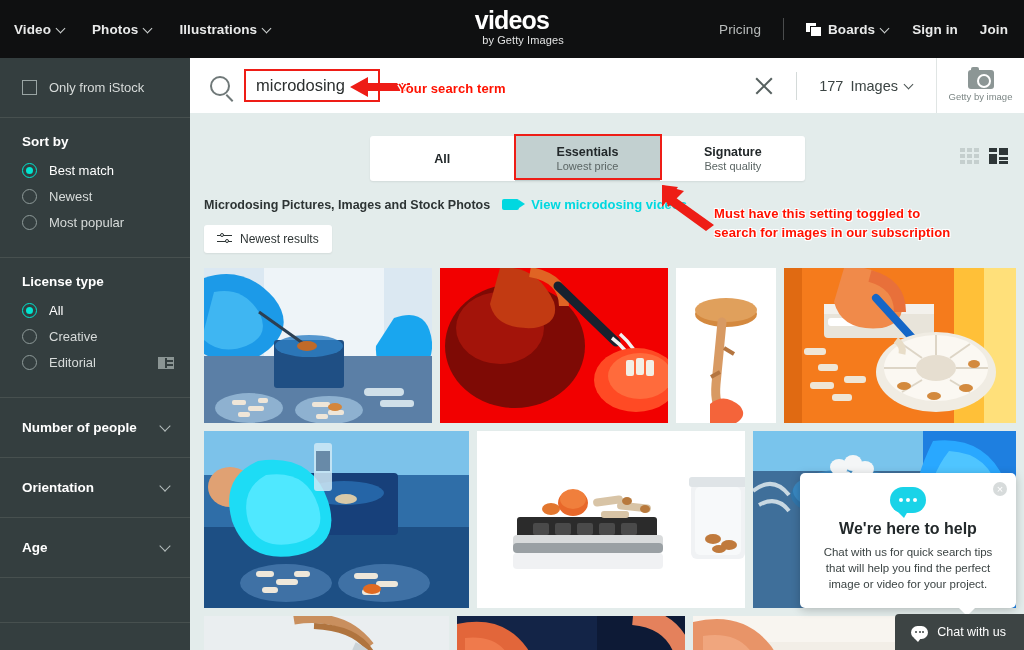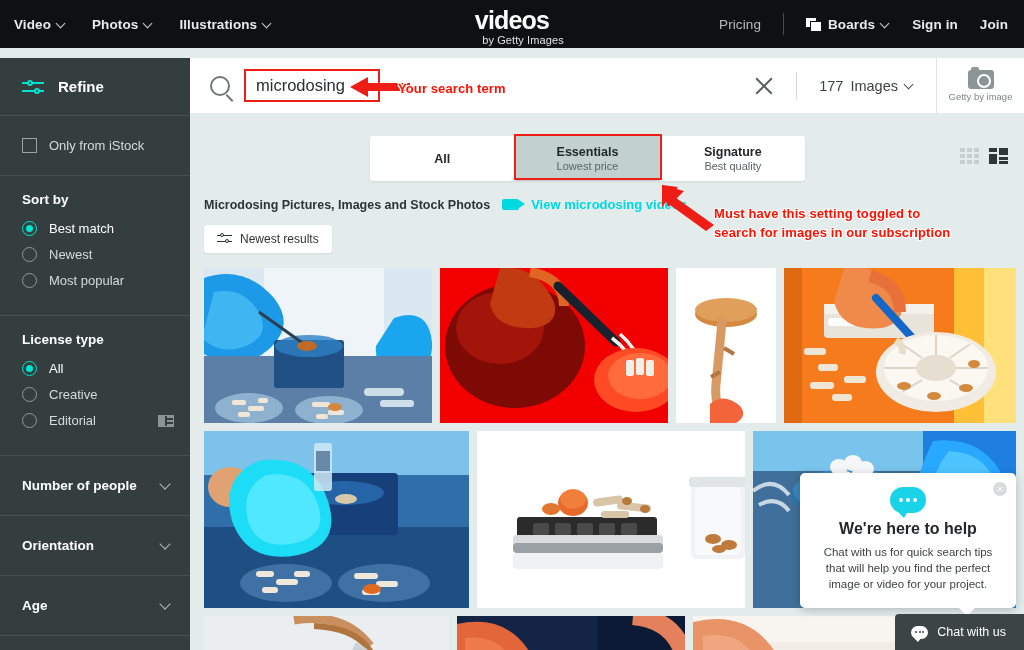--- a/index.html
+++ b/index.html
@@ -6,21 +6,21 @@
   html, body {
     width: 1024px; height: 650px;
     font-family: "Liberation Sans", sans-serif;
     overflow: hidden;
     background: #e3eceb;
   }
   #app { position: relative; width: 1024px; height: 650px; overflow: hidden; }
 
   
   .topnav {
-    position: absolute; top:0; left:0; width:1024px; height:48px;
+    position: absolute; top:0; left:0; width:1024px; height:58px;
     background:#0f1011; color:#fff; display:flex; align-items:center;
   }
   .nav-left { display:flex; align-items:center; gap:26px; padding-left:14px; }
   .nav-link {
     font-size:13.5px; color:#e9eaea; font-weight:600; letter-spacing:.1px;
     display:flex; align-items:center; gap:6px; cursor:pointer; white-space:nowrap;
   }
   .caret { display:inline-block; width:9px; height:9px; position:relative; top:-1px; }
   .caret::before{
     content:""; position:absolute; left:0; top:1px; width:6px; height:6px;
@@ -277,29 +277,20 @@
         <span class="boards-icon"></span>
         <span>Boards</span>
         <span class="caret"></span>
       </span>
       <span class="nav-link">Sign in</span>
       <span class="nav-link">Join</span>
     </div>
   </div>
 
   <div class="sidebar">
-    <div class="refine-row">
-      <span class="sliders-icon">
-        <i></i>
-          <i></i>
-          <u></u>
-          <u></u>
-      </span>
-      <span class="refine-label">Refine</span>
-    </div>
 
     <div class="side-sec" style="padding:22px 0 22px 22px;">
       <div class="opt" style="margin:0;">
         <span class="cbox"></span>
         <span class="opt-label">Only from iStock</span>
       </div>
     </div>
 
     <div class="side-sec">
       <div class="sec-title">Sort by</div>

